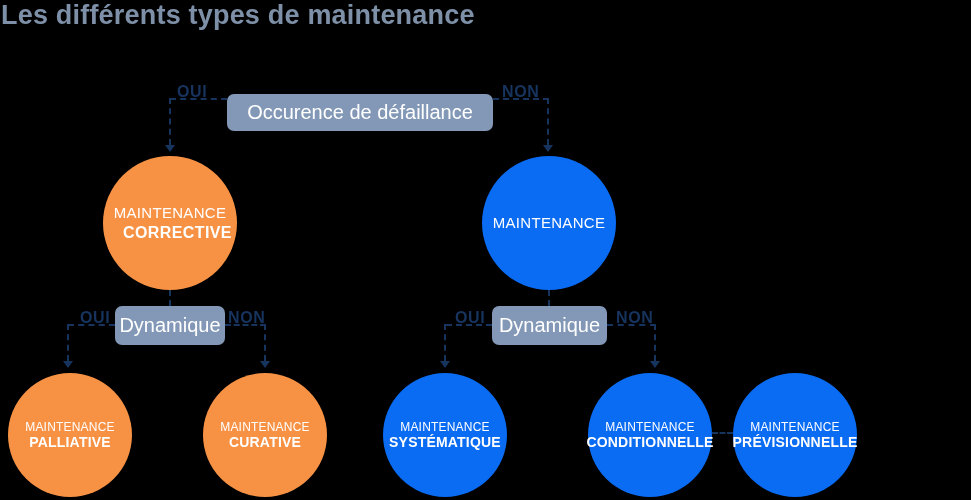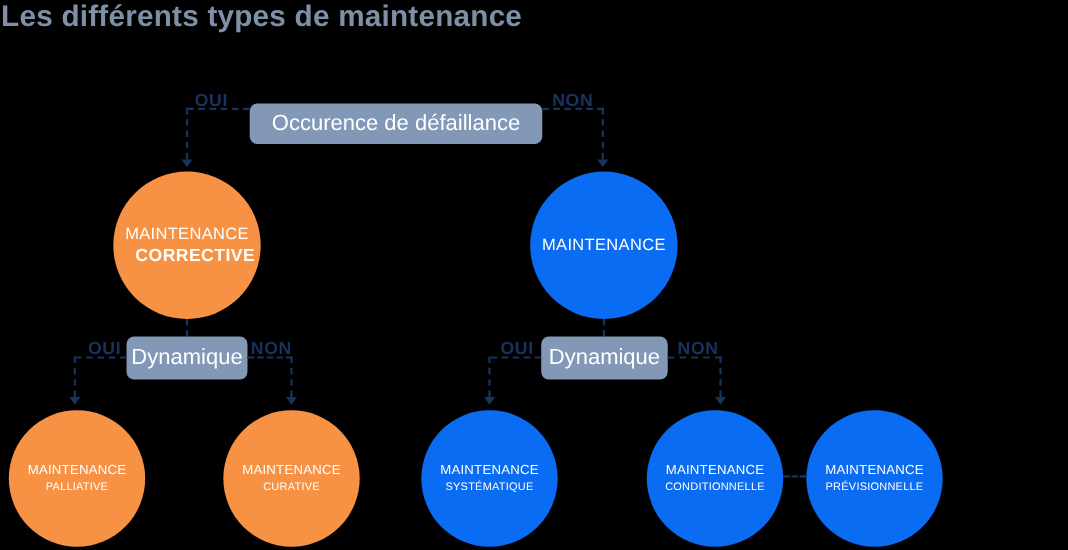--- a/index.html
+++ b/index.html
@@ -45,21 +45,21 @@
     display:flex;flex-direction:column;align-items:center;justify-content:center;
     color:var(--white);text-align:center;
   }
   .node.big{width:134px;height:134px;}
   .node.small{width:124px;height:124px;}
   .node.orange{background:var(--orange);}
   .node.blue{background:var(--blue);}
   .node.big .l1{font-size:15px;font-weight:400;line-height:20px;letter-spacing:0.3px;}
   .node.big .l2{font-size:16px;font-weight:700;line-height:20px;letter-spacing:0.4px;padding-left:15px;}
   .node.small .l1{font-size:12px;font-weight:400;line-height:15.5px;letter-spacing:0.2px;}
-  .node.small .l2{font-size:10px;font-weight:400;line-height:15.5px;letter-spacing:0.2px;}
+  .node.small .l2{font-size:14px;font-weight:700;line-height:15.5px;letter-spacing:0.2px;}
   
   .node.corrective{left:103px;top:156px;}
   .node.preventive{left:482px;top:156px;}
   .node.palliative{left:8px;top:373px;}
   .node.curative{left:203px;top:373px;}
   .node.systematique{left:383px;top:373px;}
   .node.conditionnelle{left:588px;top:373px;}
   .node.previsionnelle{left:733px;top:373px;}
 </style>
 </head>

